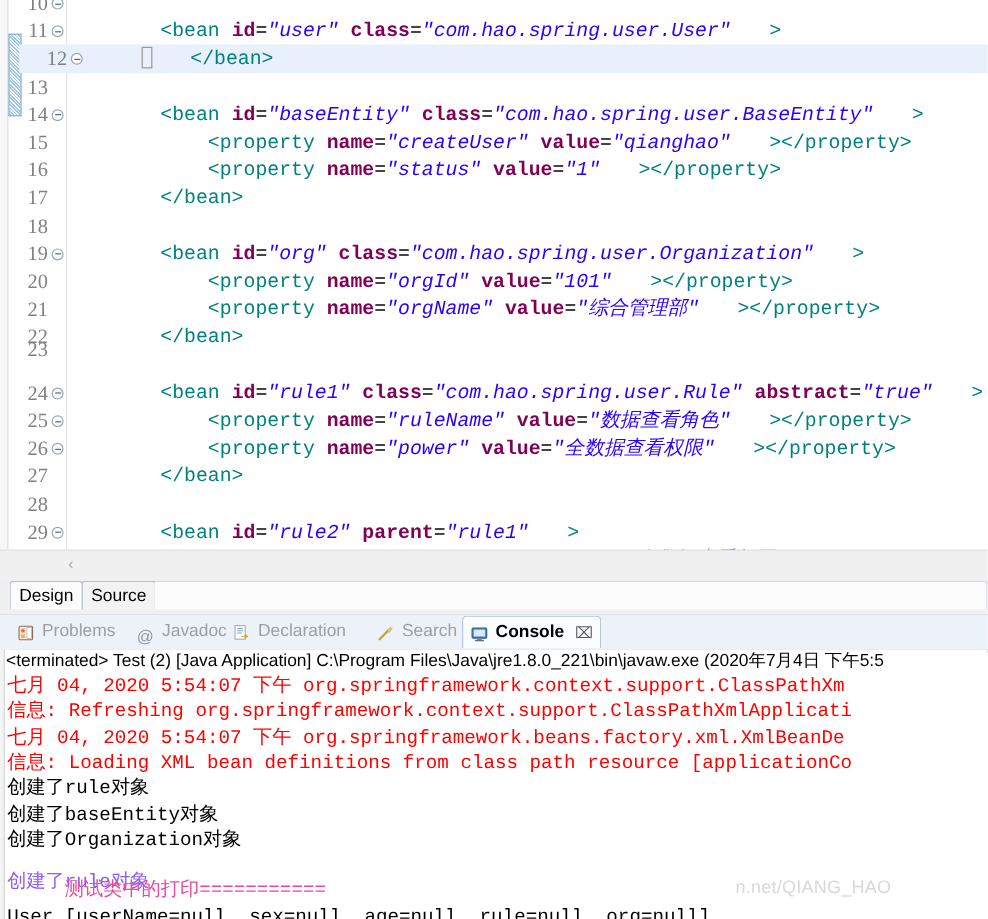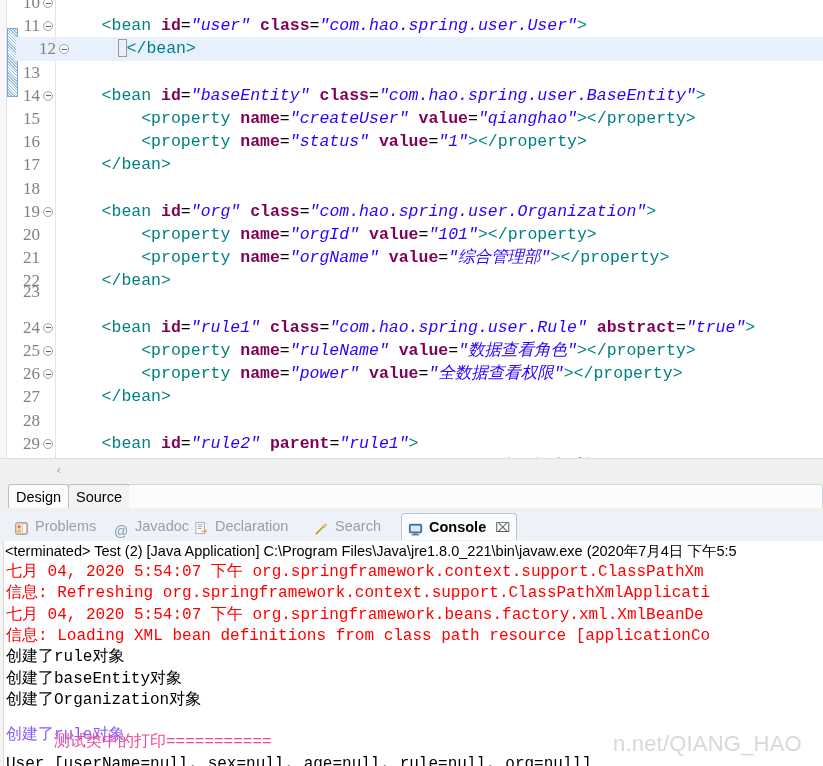--- a/index.html
+++ b/index.html
@@ -80,21 +80,21 @@
     background: #5c6875;
   }
   .code-text {
     position: absolute;
     left: 62px; top: 0;
     font-family: "Liberation Mono", monospace;
     font-size: 16.5px;
     white-space: pre;
   }
   
-  .t-tag   { color: #008080; }
+  .t-tag   { color: #008080; margin-left: 32px; }
   .t-attr  { color: #7f0055; font-weight: bold; }
   .t-val   { color: #2a00ff; font-style: italic; }
   .t-eq    { color: #000000; }
   .t-plain { color: #000000; }
 
   .caret-box {
     display: inline-block;
     width: 9px; height: 18px;
     border: 1px solid #9a9a9a;
     background: transparent;
@@ -232,21 +232,21 @@
     font-family: "Liberation Sans", sans-serif;
     font-size: 14.5px;
     line-height: 20px;
     color: #000;
   }
 
   .watermark {
     position: absolute;
     left: 613px; top: 731px;
     font-family: "Liberation Sans", sans-serif;
-    font-size: 22px;
+    font-size: 15px;
     color: #d8d8d8;
     white-space: pre;
     letter-spacing: 0.2px;
   }
 </style>
 </head>
 <body>
 
 <div class="editor">
   <div class="ed-left-margin"></div>
@@ -312,21 +312,21 @@
         </svg></span>
       <span>Declaration</span>
     </div>
     <div class="vtab" style="left: 308px;">
       <span class="vicon"><svg width="15" height="15" viewBox="0 0 16 16">
           <path d="M2.5 13.5l7-7" stroke="#c9a227" stroke-width="2" stroke-linecap="round"></path>
           <path d="M9 5.5l2 2 2.5-3.5-1-1z" fill="#e8d08a" stroke="#b89a3c" stroke-width="0.6"></path>
         </svg></span>
       <span>Search</span>
     </div>
-    <div class="vtab active" style="left: 401px; align-items: center;">
+    <div class="vtab active" style="left: 385px; align-items: center;">
       <span class="vicon"><svg width="15" height="15" viewBox="0 0 16 16">
           <rect x="1.5" y="2.5" width="13" height="9" rx="1" fill="#4a86c8" stroke="#2d5f94"></rect>
           <rect x="3" y="4" width="10" height="6" fill="#dbeaf8"></rect>
           <rect x="6" y="11.5" width="4" height="2" fill="#7a8a99"></rect>
           <rect x="4" y="13" width="8" height="1.3" fill="#5f6e7c"></rect>
         </svg></span>
       <span>Console</span>
       <span class="close-x">⌧</span>
     </div>
   </div>

